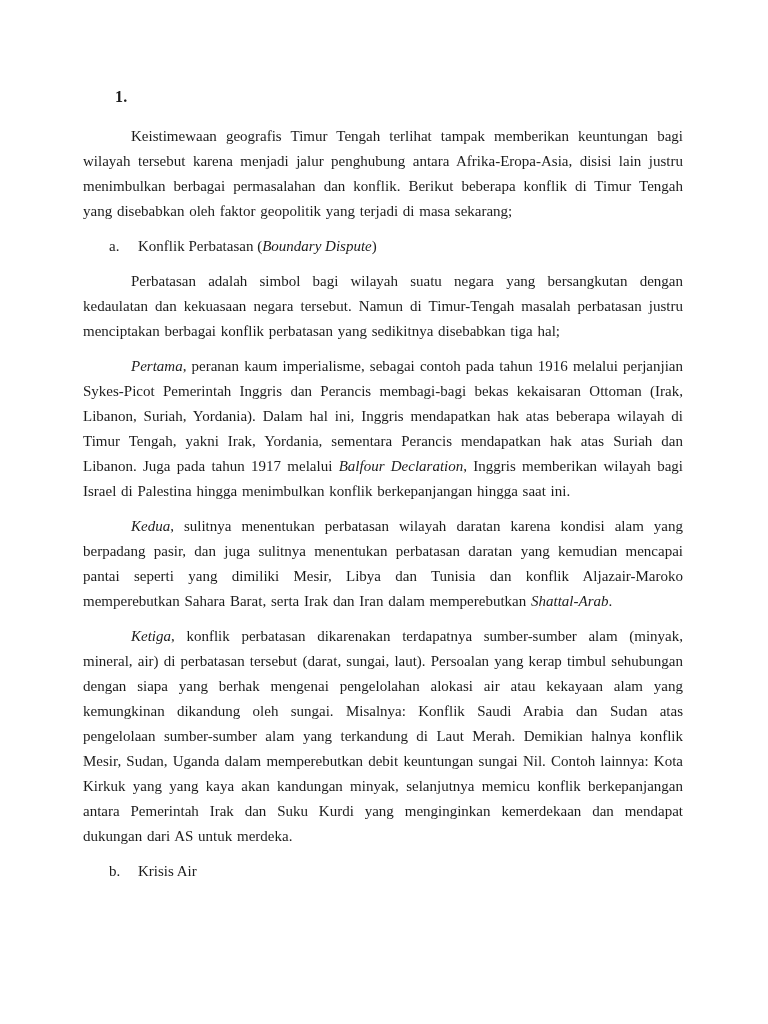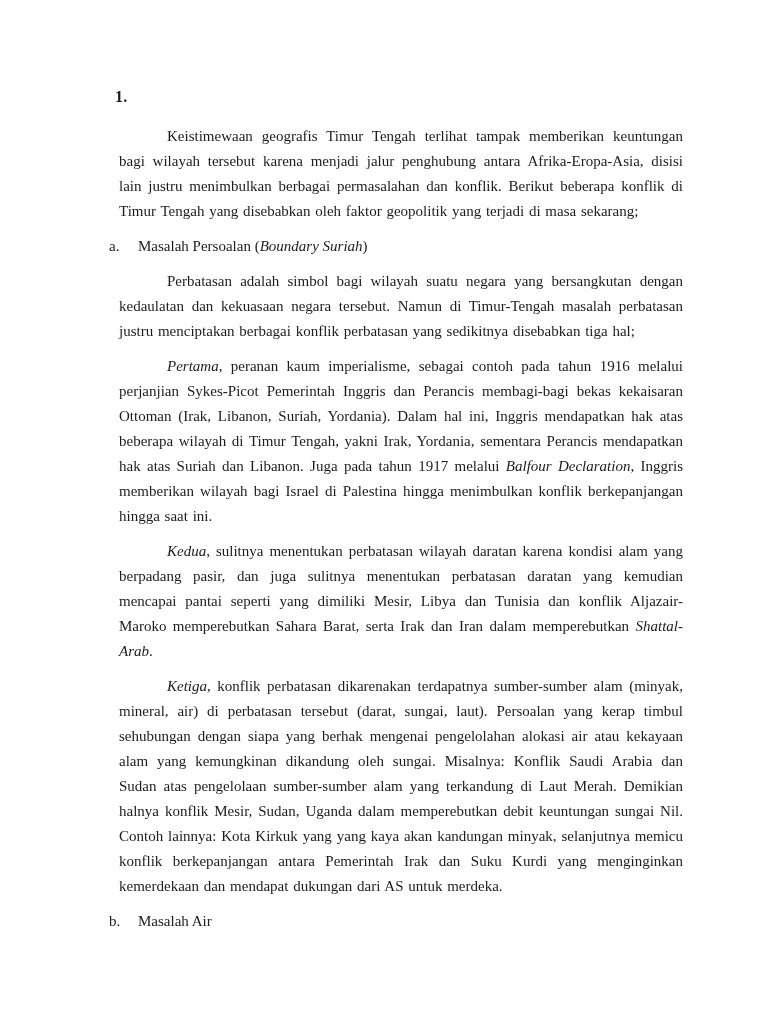--- a/index.html
+++ b/index.html
@@ -24,45 +24,44 @@
     margin: 0 0 16px 32px;
     letter-spacing: 0.2px;
   }
   .h-num { margin-right: 14px; }
   .para {
     text-align: justify;
     text-indent: 48px;
     line-height: 25px;
     margin-bottom: 10px;
     word-spacing: 1px;
-    margin-left: 36px;
   }
   .list-item {
     display: flex;
     line-height: 25px;
     margin: 3px 0 10px 26px;
   }
   .li-marker { width: 29px; flex: 0 0 29px; }
   .run-i { font-style: italic; }
 </style>
 </head>
 <body>
 
 <div class="page">
   <h1 class="heading">
     <span class="h-num">1.</span>
   </h1>
   <div>
       <p class="para"><span>Keistimewaan geografis Timur Tengah terlihat tampak memberikan keuntungan bagi wilayah tersebut karena menjadi jalur penghubung antara Afrika-Eropa-Asia, disisi lain justru menimbulkan berbagai permasalahan dan konflik. Berikut beberapa konflik di Timur Tengah yang disebabkan oleh faktor geopolitik yang terjadi di masa sekarang;</span></p>
       <div class="list-item">
         <span class="li-marker">a.</span>
-        <span><span>Masalah Persoalan (</span><span class="run-i">Boundary Suriah</span><span>)</span></span>
+        <span><span>Konflik Perbatasan (</span><span class="run-i">Boundary Dispute</span><span>)</span></span>
       </div>
       <p class="para"><span>Perbatasan adalah simbol bagi wilayah suatu negara yang bersangkutan dengan kedaulatan dan kekuasaan negara tersebut. Namun di Timur-Tengah masalah perbatasan justru menciptakan berbagai konflik perbatasan yang sedikitnya disebabkan tiga hal;</span></p>
       <p class="para"><span class="run-i">Pertama</span><span>, peranan kaum imperialisme, sebagai contoh pada tahun 1916 melalui perjanjian Sykes-Picot Pemerintah Inggris dan Perancis membagi-bagi bekas kekaisaran Ottoman (Irak, Libanon, Suriah, Yordania). Dalam hal ini, Inggris mendapatkan hak atas beberapa wilayah di Timur Tengah, yakni Irak, Yordania, sementara Perancis mendapatkan hak atas Suriah dan Libanon. Juga pada tahun 1917 melalui </span><span class="run-i">Balfour Declaration</span><span>, Inggris memberikan wilayah bagi Israel di Palestina hingga menimbulkan konflik berkepanjangan hingga saat ini.</span></p>
       <p class="para"><span class="run-i">Kedua</span><span>, sulitnya menentukan perbatasan wilayah daratan karena kondisi alam yang berpadang pasir, dan juga sulitnya menentukan perbatasan daratan yang kemudian mencapai pantai seperti yang dimiliki Mesir, Libya dan Tunisia dan konflik Aljazair-Maroko memperebutkan Sahara Barat, serta Irak dan Iran dalam memperebutkan </span><span class="run-i">Shattal-Arab</span><span>.</span></p>
       <p class="para"><span class="run-i">Ketiga</span><span>, konflik perbatasan dikarenakan terdapatnya sumber-sumber alam (minyak, mineral, air) di perbatasan tersebut (darat, sungai, laut). Persoalan yang kerap timbul sehubungan dengan siapa yang berhak mengenai pengelolahan alokasi air atau kekayaan alam yang kemungkinan dikandung oleh sungai. Misalnya: Konflik Saudi Arabia dan Sudan atas pengelolaan sumber-sumber alam yang terkandung di Laut Merah. Demikian halnya konflik Mesir, Sudan, Uganda dalam memperebutkan debit keuntungan sungai Nil. Contoh lainnya: Kota Kirkuk yang yang kaya akan kandungan minyak, selanjutnya memicu konflik berkepanjangan antara Pemerintah Irak dan Suku Kurdi yang menginginkan kemerdekaan dan mendapat dukungan dari AS untuk merdeka.</span></p>
       <div class="list-item">
         <span class="li-marker">b.</span>
-        <span><span>Masalah Air</span></span>
+        <span><span>Krisis Air</span></span>
       </div>
     </div>
 </div>
 
 </body></html>

